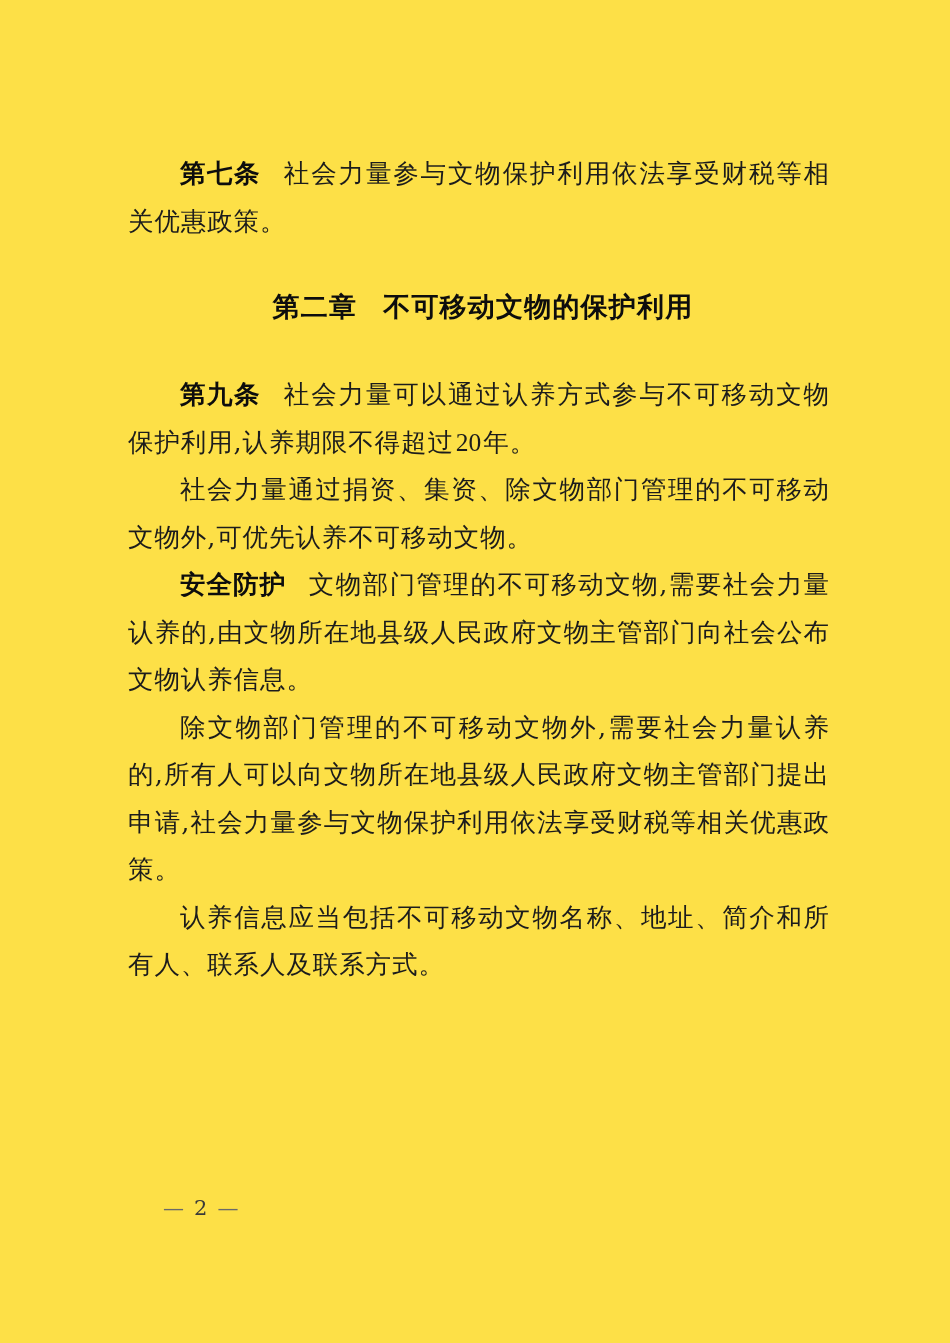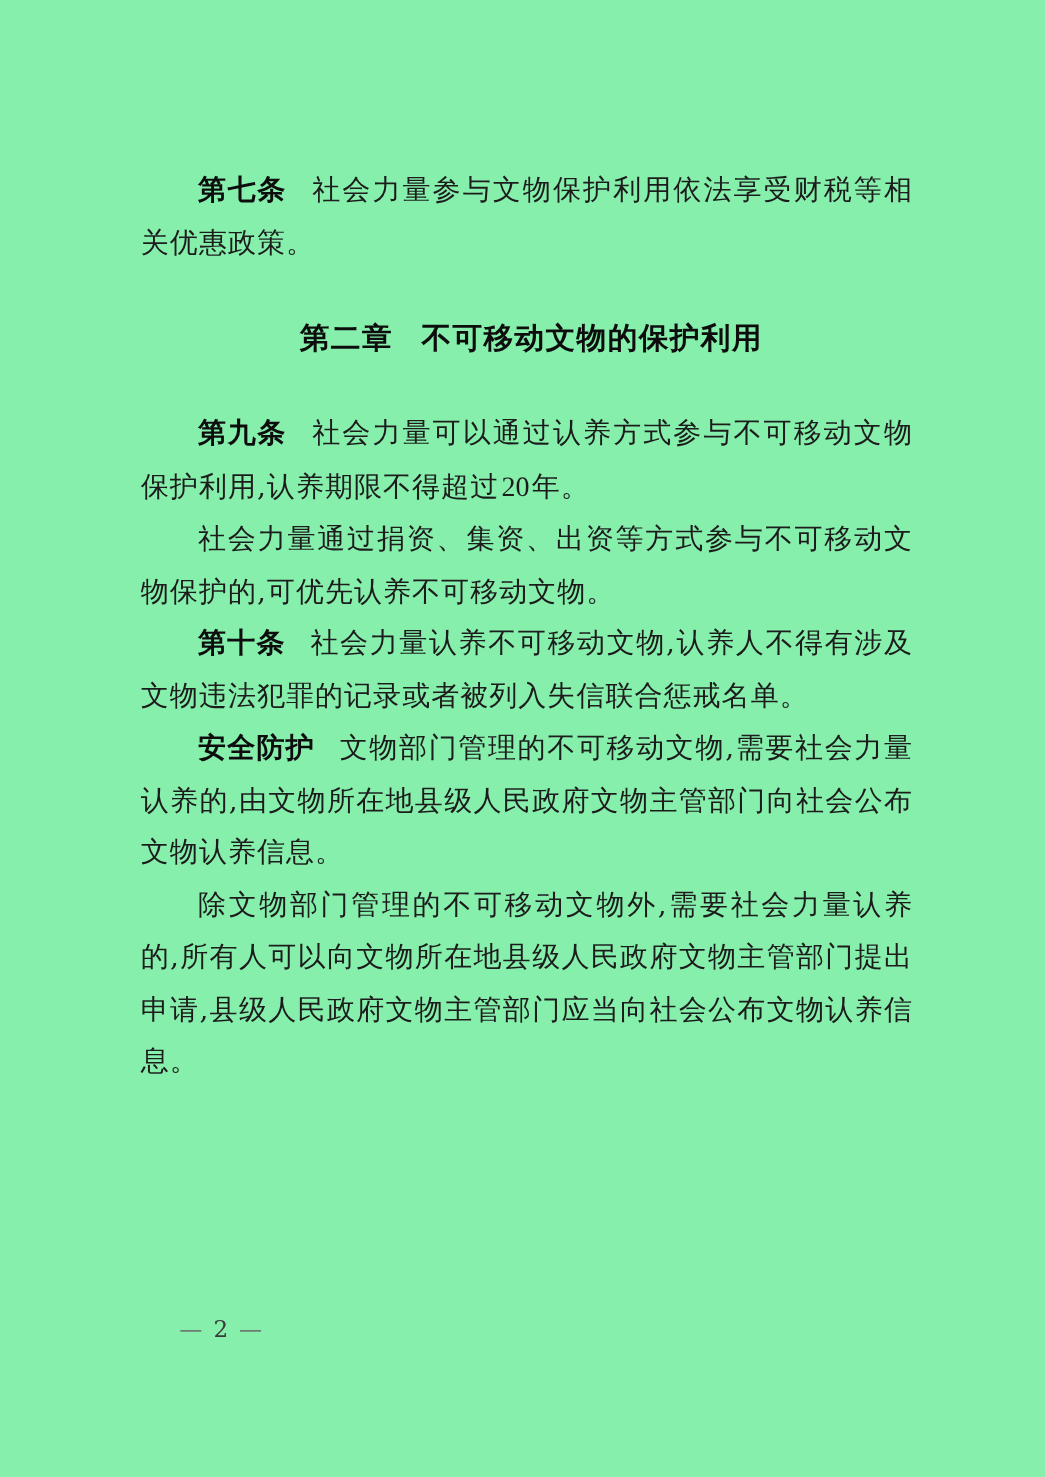--- a/index.html
+++ b/index.html
@@ -15,21 +15,21 @@
     color: #1a1a1a;
     overflow: hidden;
   }
 
   .page {
     position: absolute;
     left: 0;
     top: 0;
     width: 950px;
     height: 1343px;
-    background: #86efac;
+    background: #fde047;
   }
 
   .content {
     position: absolute;
     left: 128px;
     top: 150px;
     width: 702px;
   }
 
   
@@ -121,27 +121,27 @@
 
     <p class="para"><span class="art-no">第七条</span><span class="gap"></span><span>社会力量参与文物保护利用依法享受财税等相关优惠政策。</span></p>
 
     <div class="chapter-wrap">
       <p class="chapter"><span>第二章</span><span class="sp"></span><span>不可移动文物的保护利用</span></p>
     </div>
 
 
     <p class="para"><span class="art-no">第九条</span><span class="gap"></span><span>社会力量可以通过认养方式参与不可移动文物保护利用,认养期限不得超过</span><span class="num">20</span><span>年。</span></p>
 
-    <p class="para"><span>社会力量通过捐资、集资、出资等方式参与不可移动文物保护的,可优先认养不可移动文物。</span></p>
+    <p class="para"><span>社会力量通过捐资、集资、除文物部门管理的不可移动文物外,可优先认养不可移动文物。</span></p>
 
-    <p class="para"><span class="art-no">第十条</span><span class="gap"></span><span>社会力量认养不可移动文物,认养人不得有涉及文物违法犯罪的记录或者被列入失信联合惩戒名单。</span></p>
 
     <p class="para"><span class="art-no">安全防护</span><span class="gap"></span><span>文物部门管理的不可移动文物,需要社会力量认养的,由文物所在地县级人民政府文物主管部门向社会公布文物认养信息。</span></p>
 
-    <p class="para"><span>除文物部门管理的不可移动文物外,需要社会力量认养的,所有人可以向文物所在地县级人民政府文物主管部门提出申请,县级人民政府文物主管部门应当向社会公布文物认养信息。</span></p>
+    <p class="para"><span>除文物部门管理的不可移动文物外,需要社会力量认养的,所有人可以向文物所在地县级人民政府文物主管部门提出申请,社会力量参与文物保护利用依法享受财税等相关优惠政策。</span></p>
 
+    <p class="para"><span>认养信息应当包括不可移动文物名称、地址、简介和所有人、联系人及联系方式。</span></p>
 
   </div>
 
   <div class="footer">
     <span class="folio"><span class="dash">—</span><span>2</span><span class="dash">—</span></span>
   </div>
 </div>
 
 </body></html>

